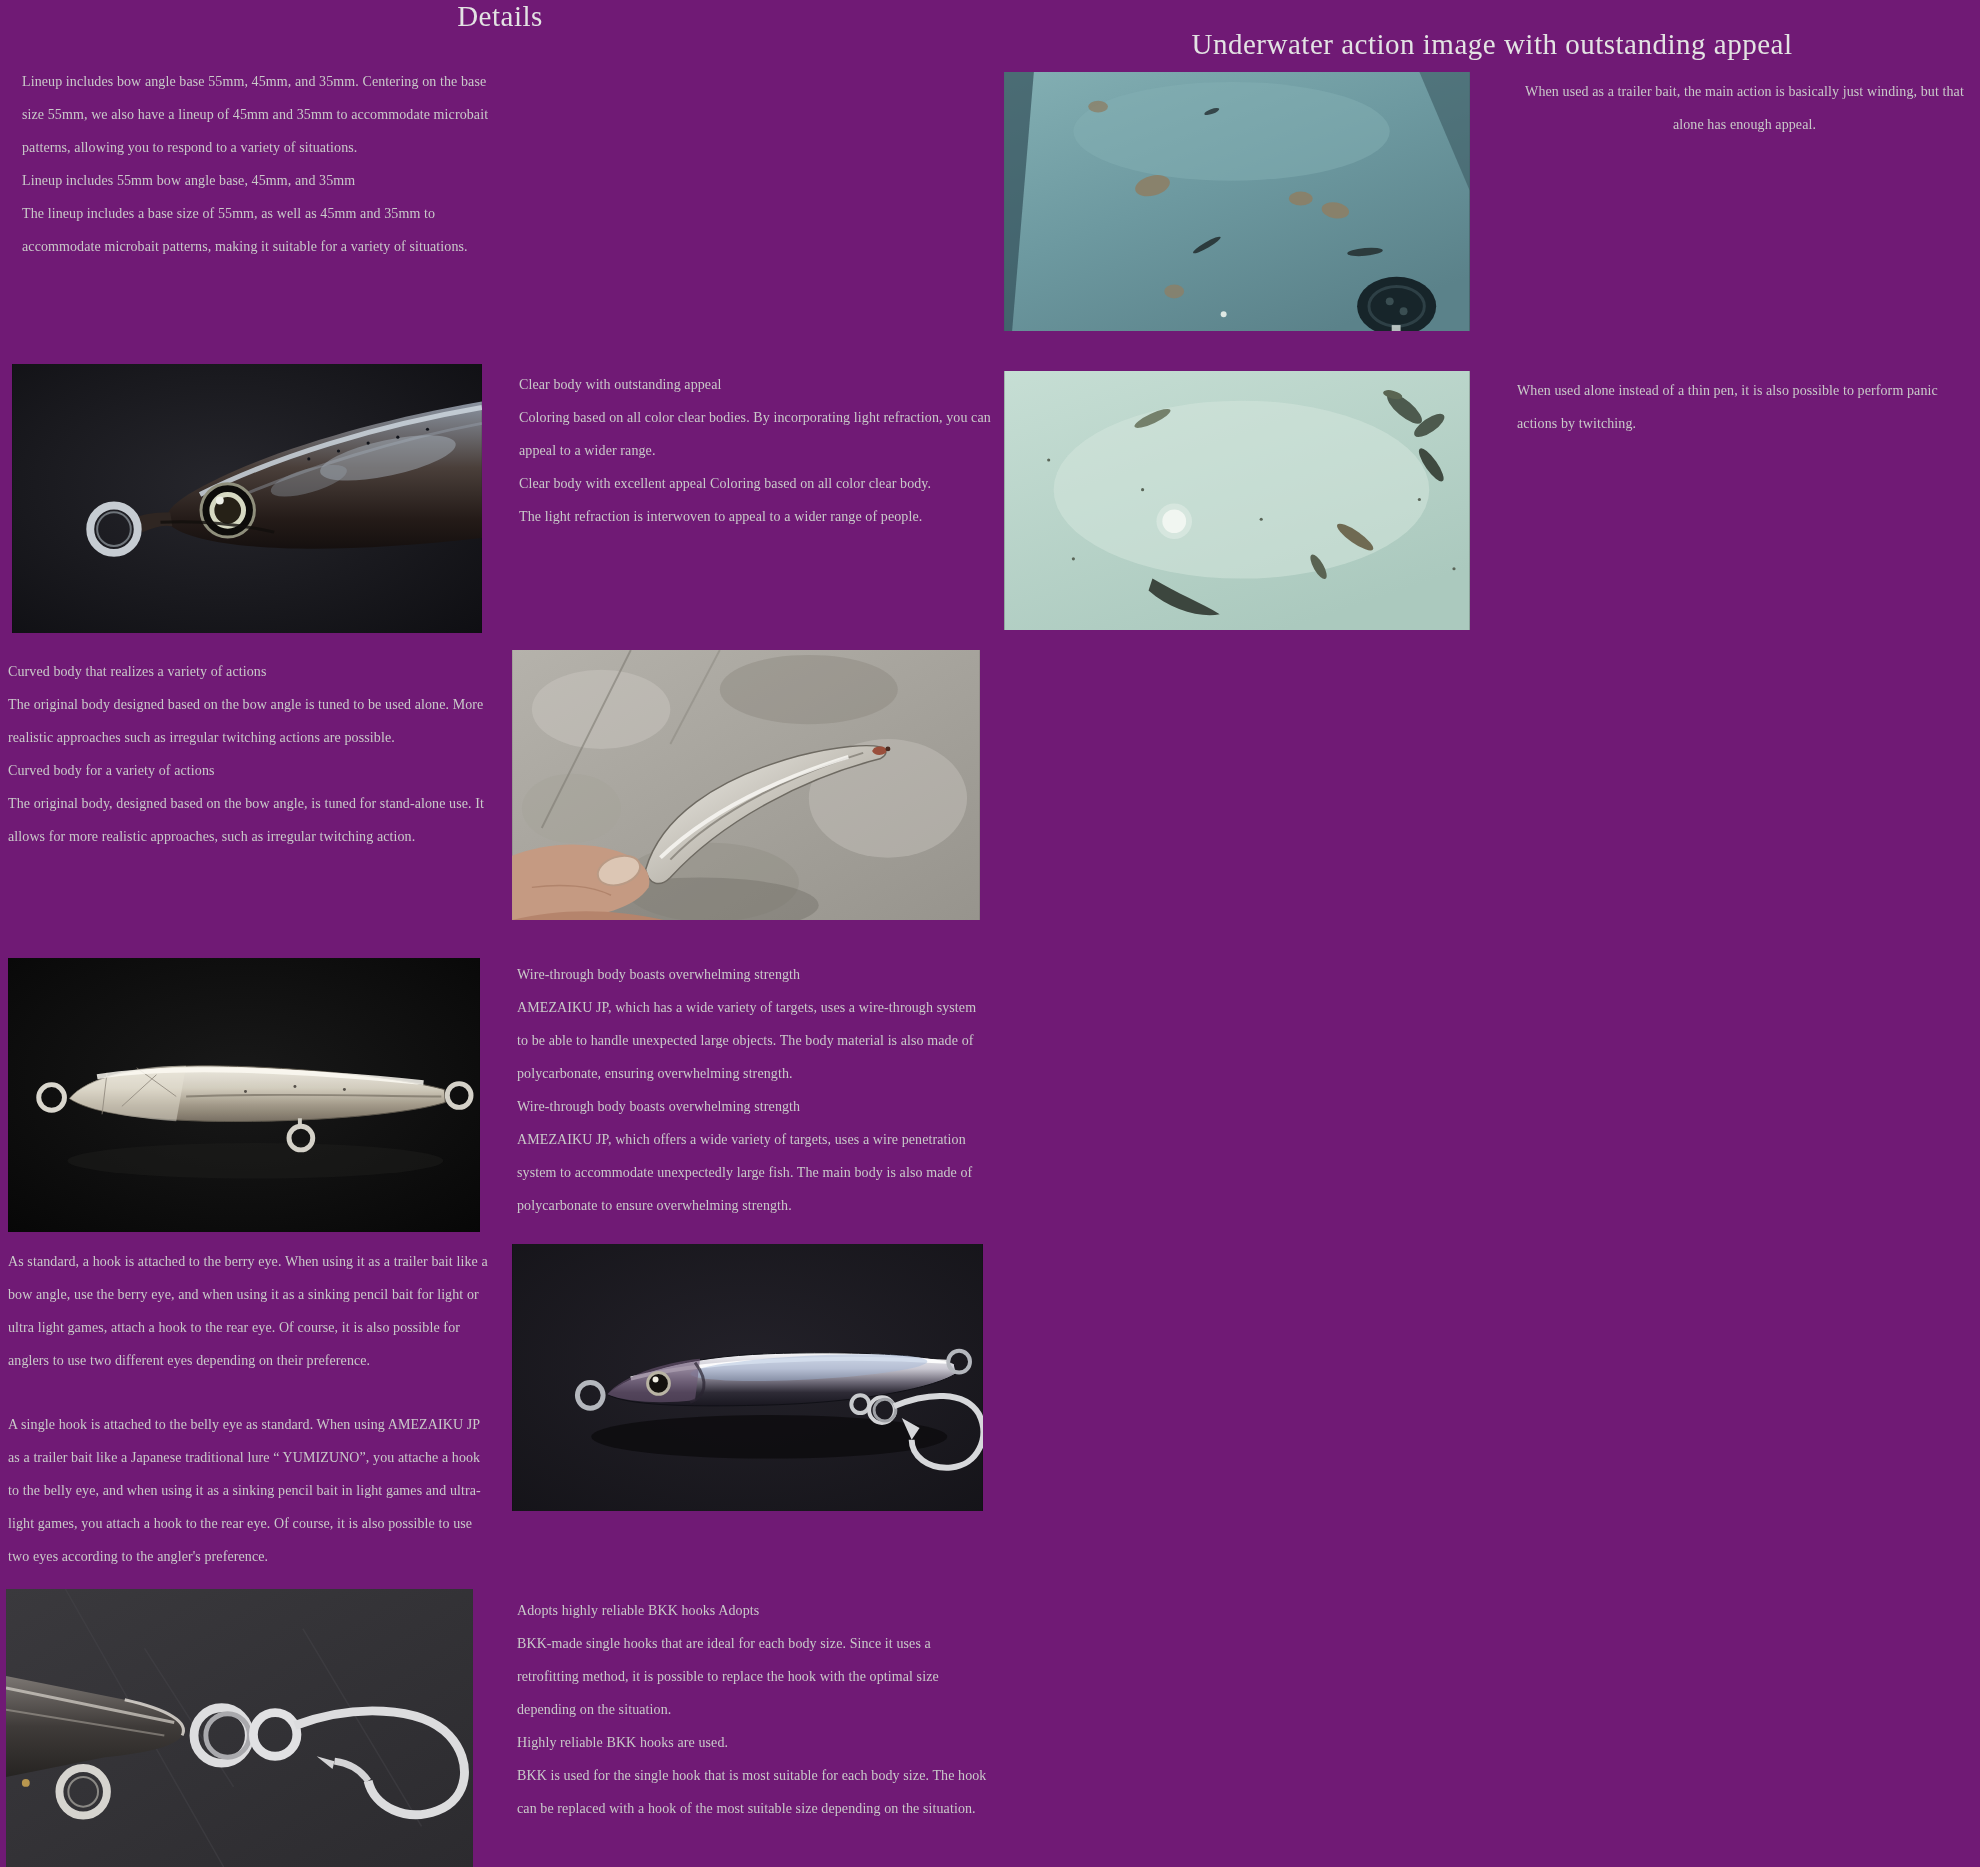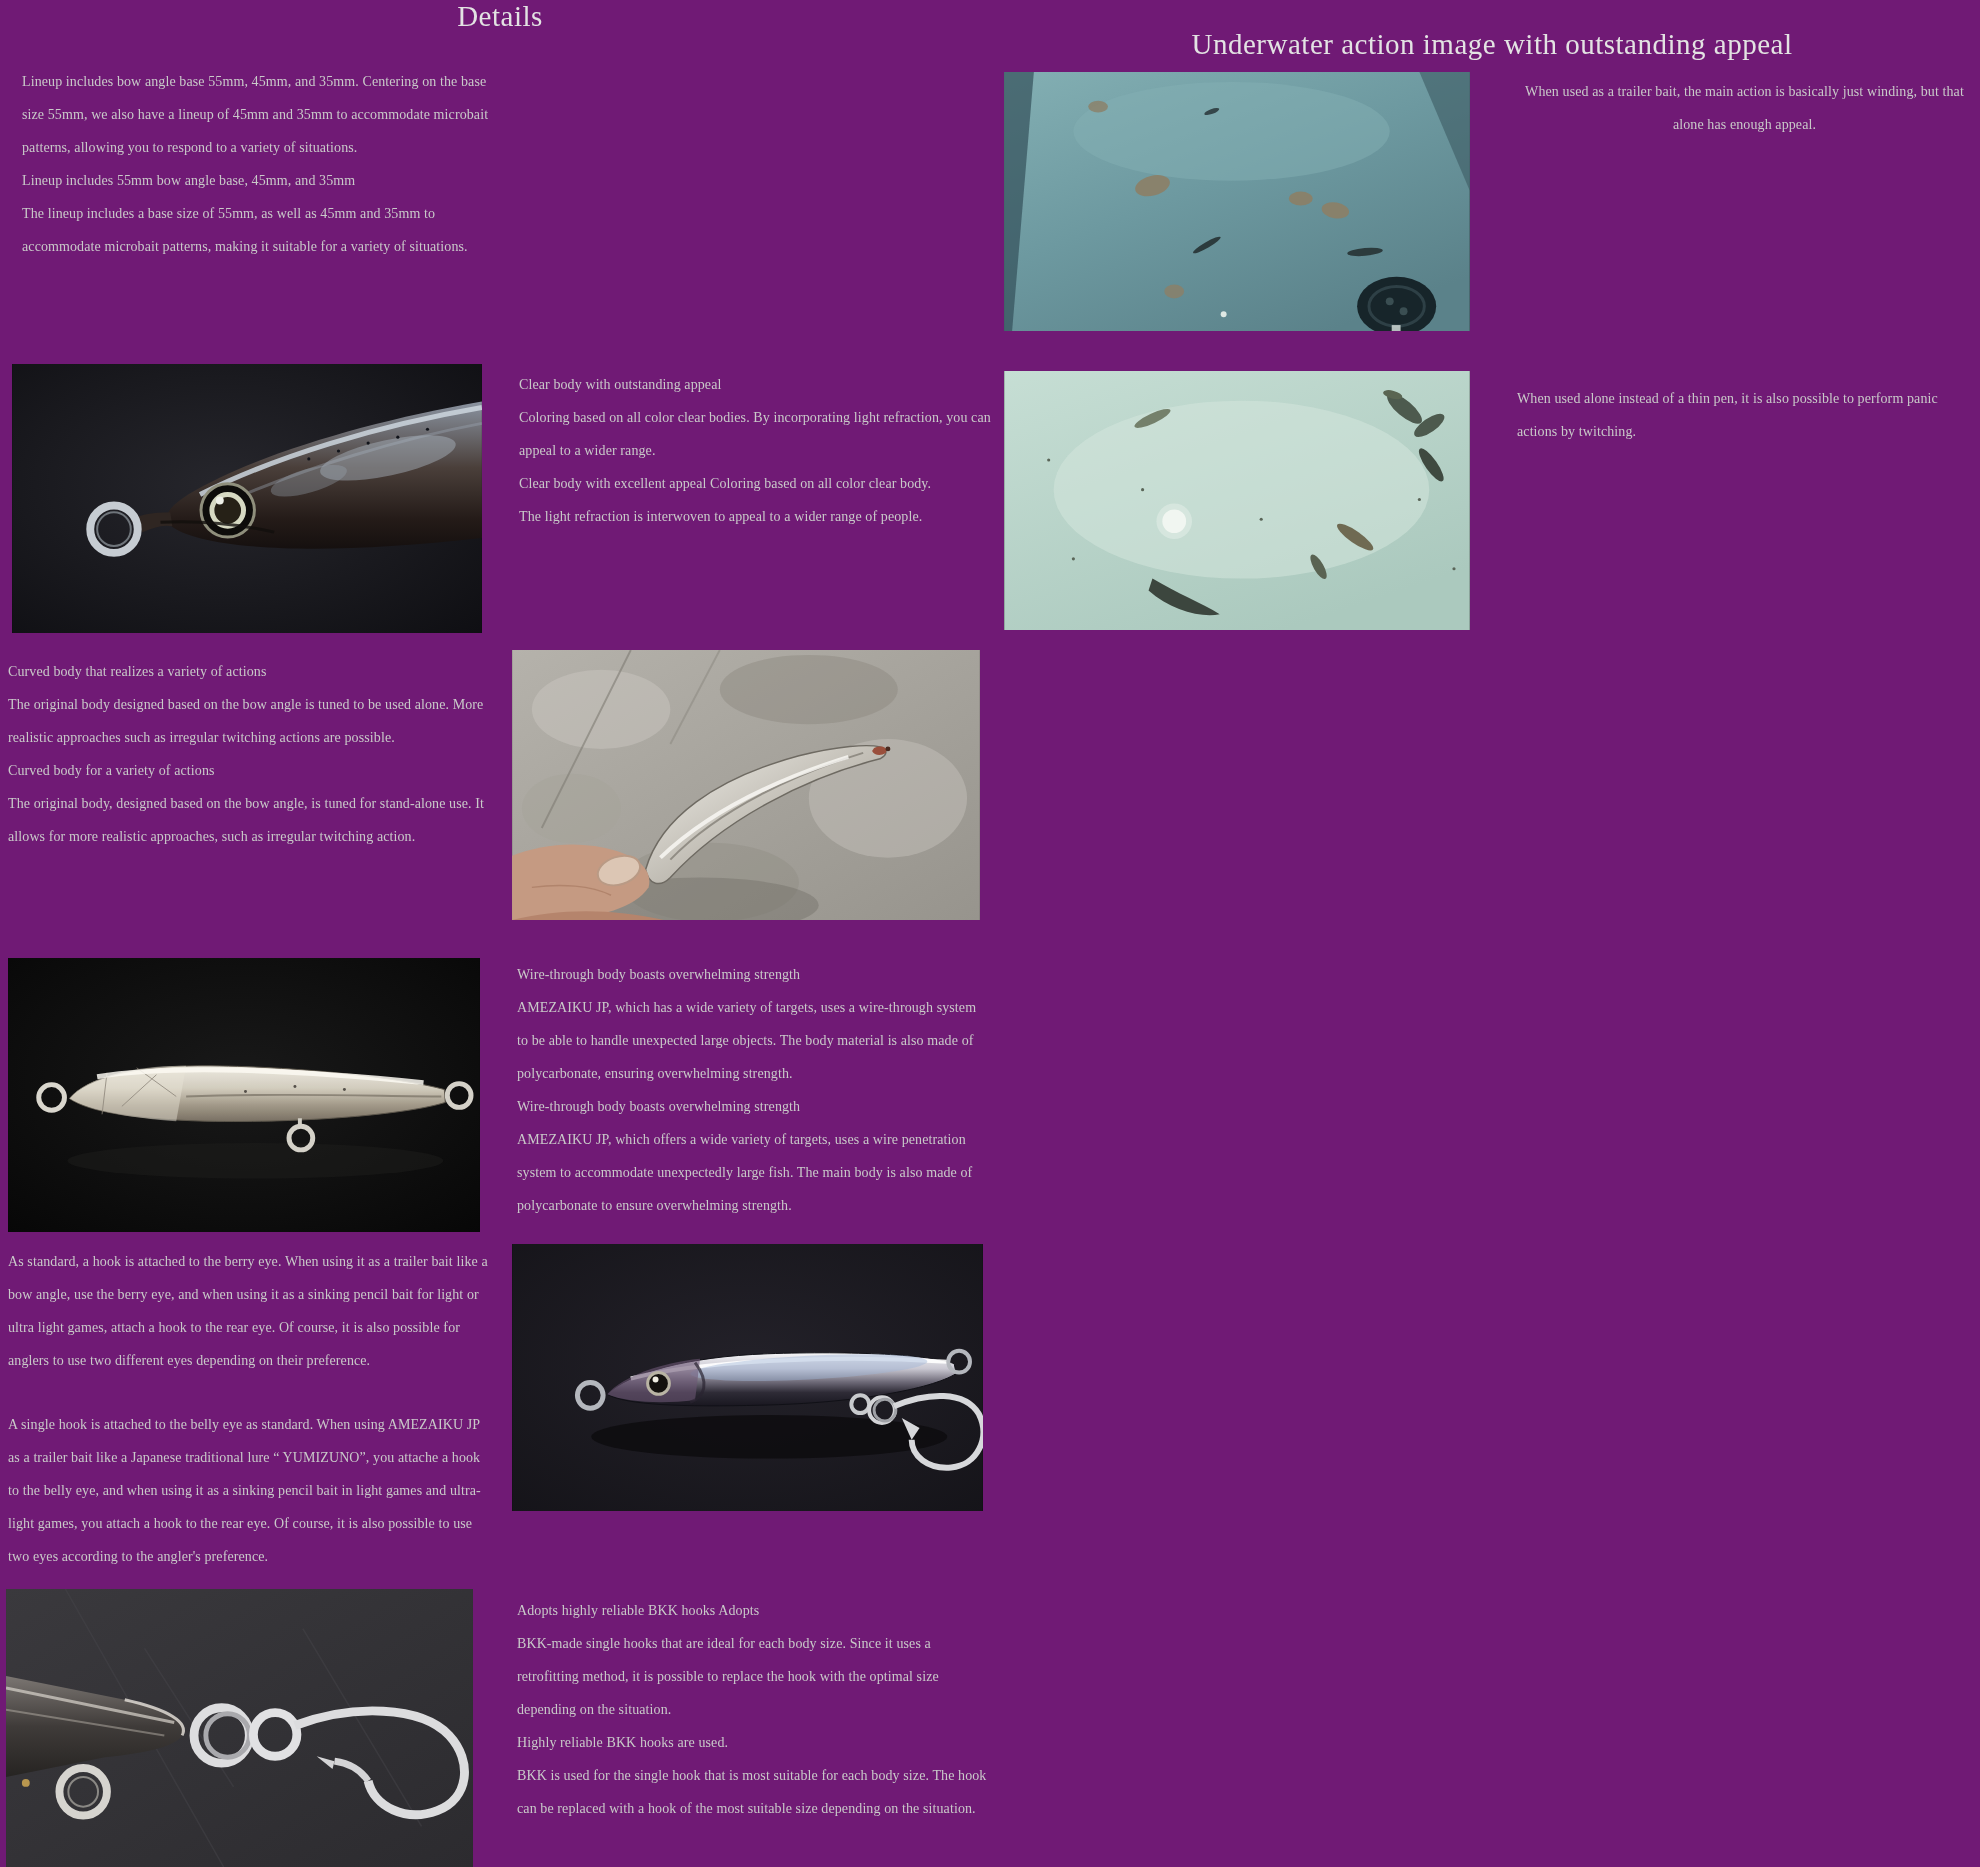--- a/index.html
+++ b/index.html
@@ -160,21 +160,21 @@
       <circle cx="172" cy="152" r="12" fill="#f2f7f1" opacity="0.95"></circle>
       <circle cx="70" cy="190" r="1.6" fill="#5a6558"></circle>
         <circle cx="140" cy="120" r="1.6" fill="#5a6558"></circle>
       <circle cx="260" cy="150" r="1.6" fill="#5a6558"></circle>
         <circle cx="420" cy="130" r="1.6" fill="#5a6558"></circle>
       <circle cx="455" cy="200" r="1.6" fill="#5a6558"></circle>
         <circle cx="45" cy="90" r="1.6" fill="#5a6558"></circle>
     </svg>
   </div>
 
-  <div class="para-block" style="left:1517px;top:382px;width:455px;">
+  <div class="para-block" style="left:1517px;top:374px;width:455px;">
     <p>When used alone instead of a thin pen, it is also possible to perform panic actions by twitching.</p>
   </div>
 
   <div class="para-block" style="left:519px;top:368px;width:473px;">
     <p>Clear body with outstanding appeal</p>
     <p>Coloring based on all color clear bodies. By incorporating light refraction, you can appeal to a wider range.</p>
     <p>Clear body with excellent appeal Coloring based on all color clear body.</p>
     <p>The light refraction is interwoven to appeal to a wider range of people.</p>
   </div>
 

